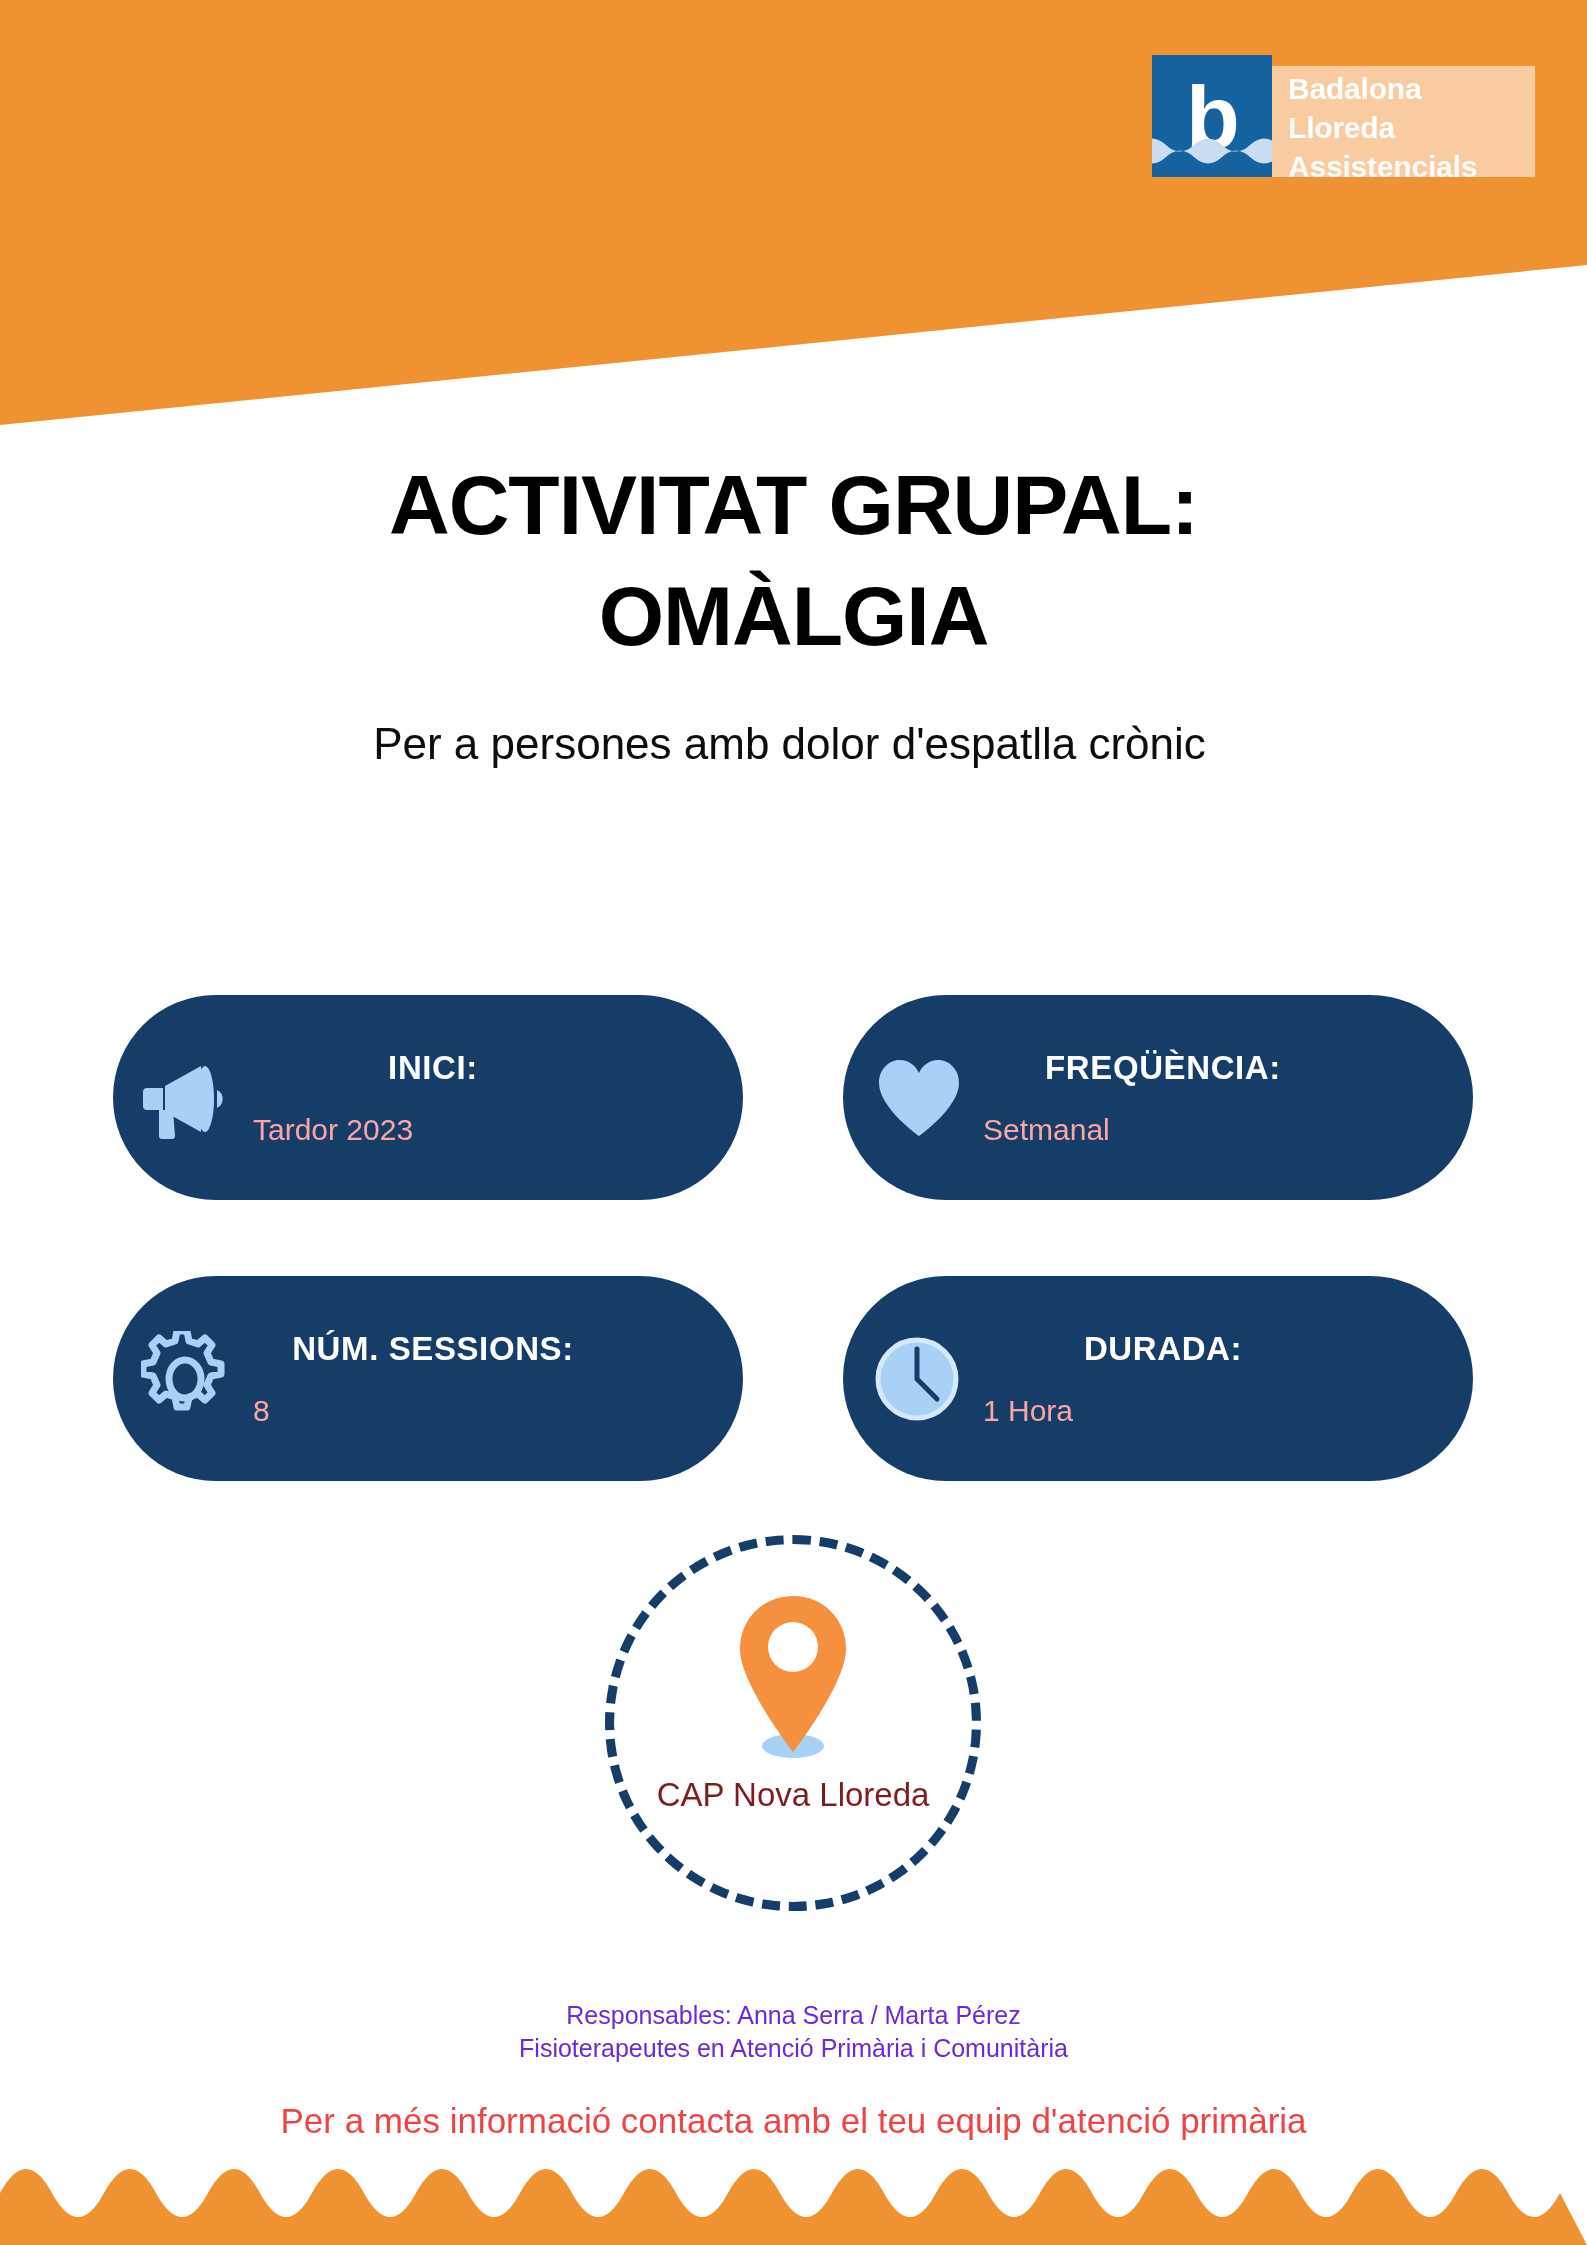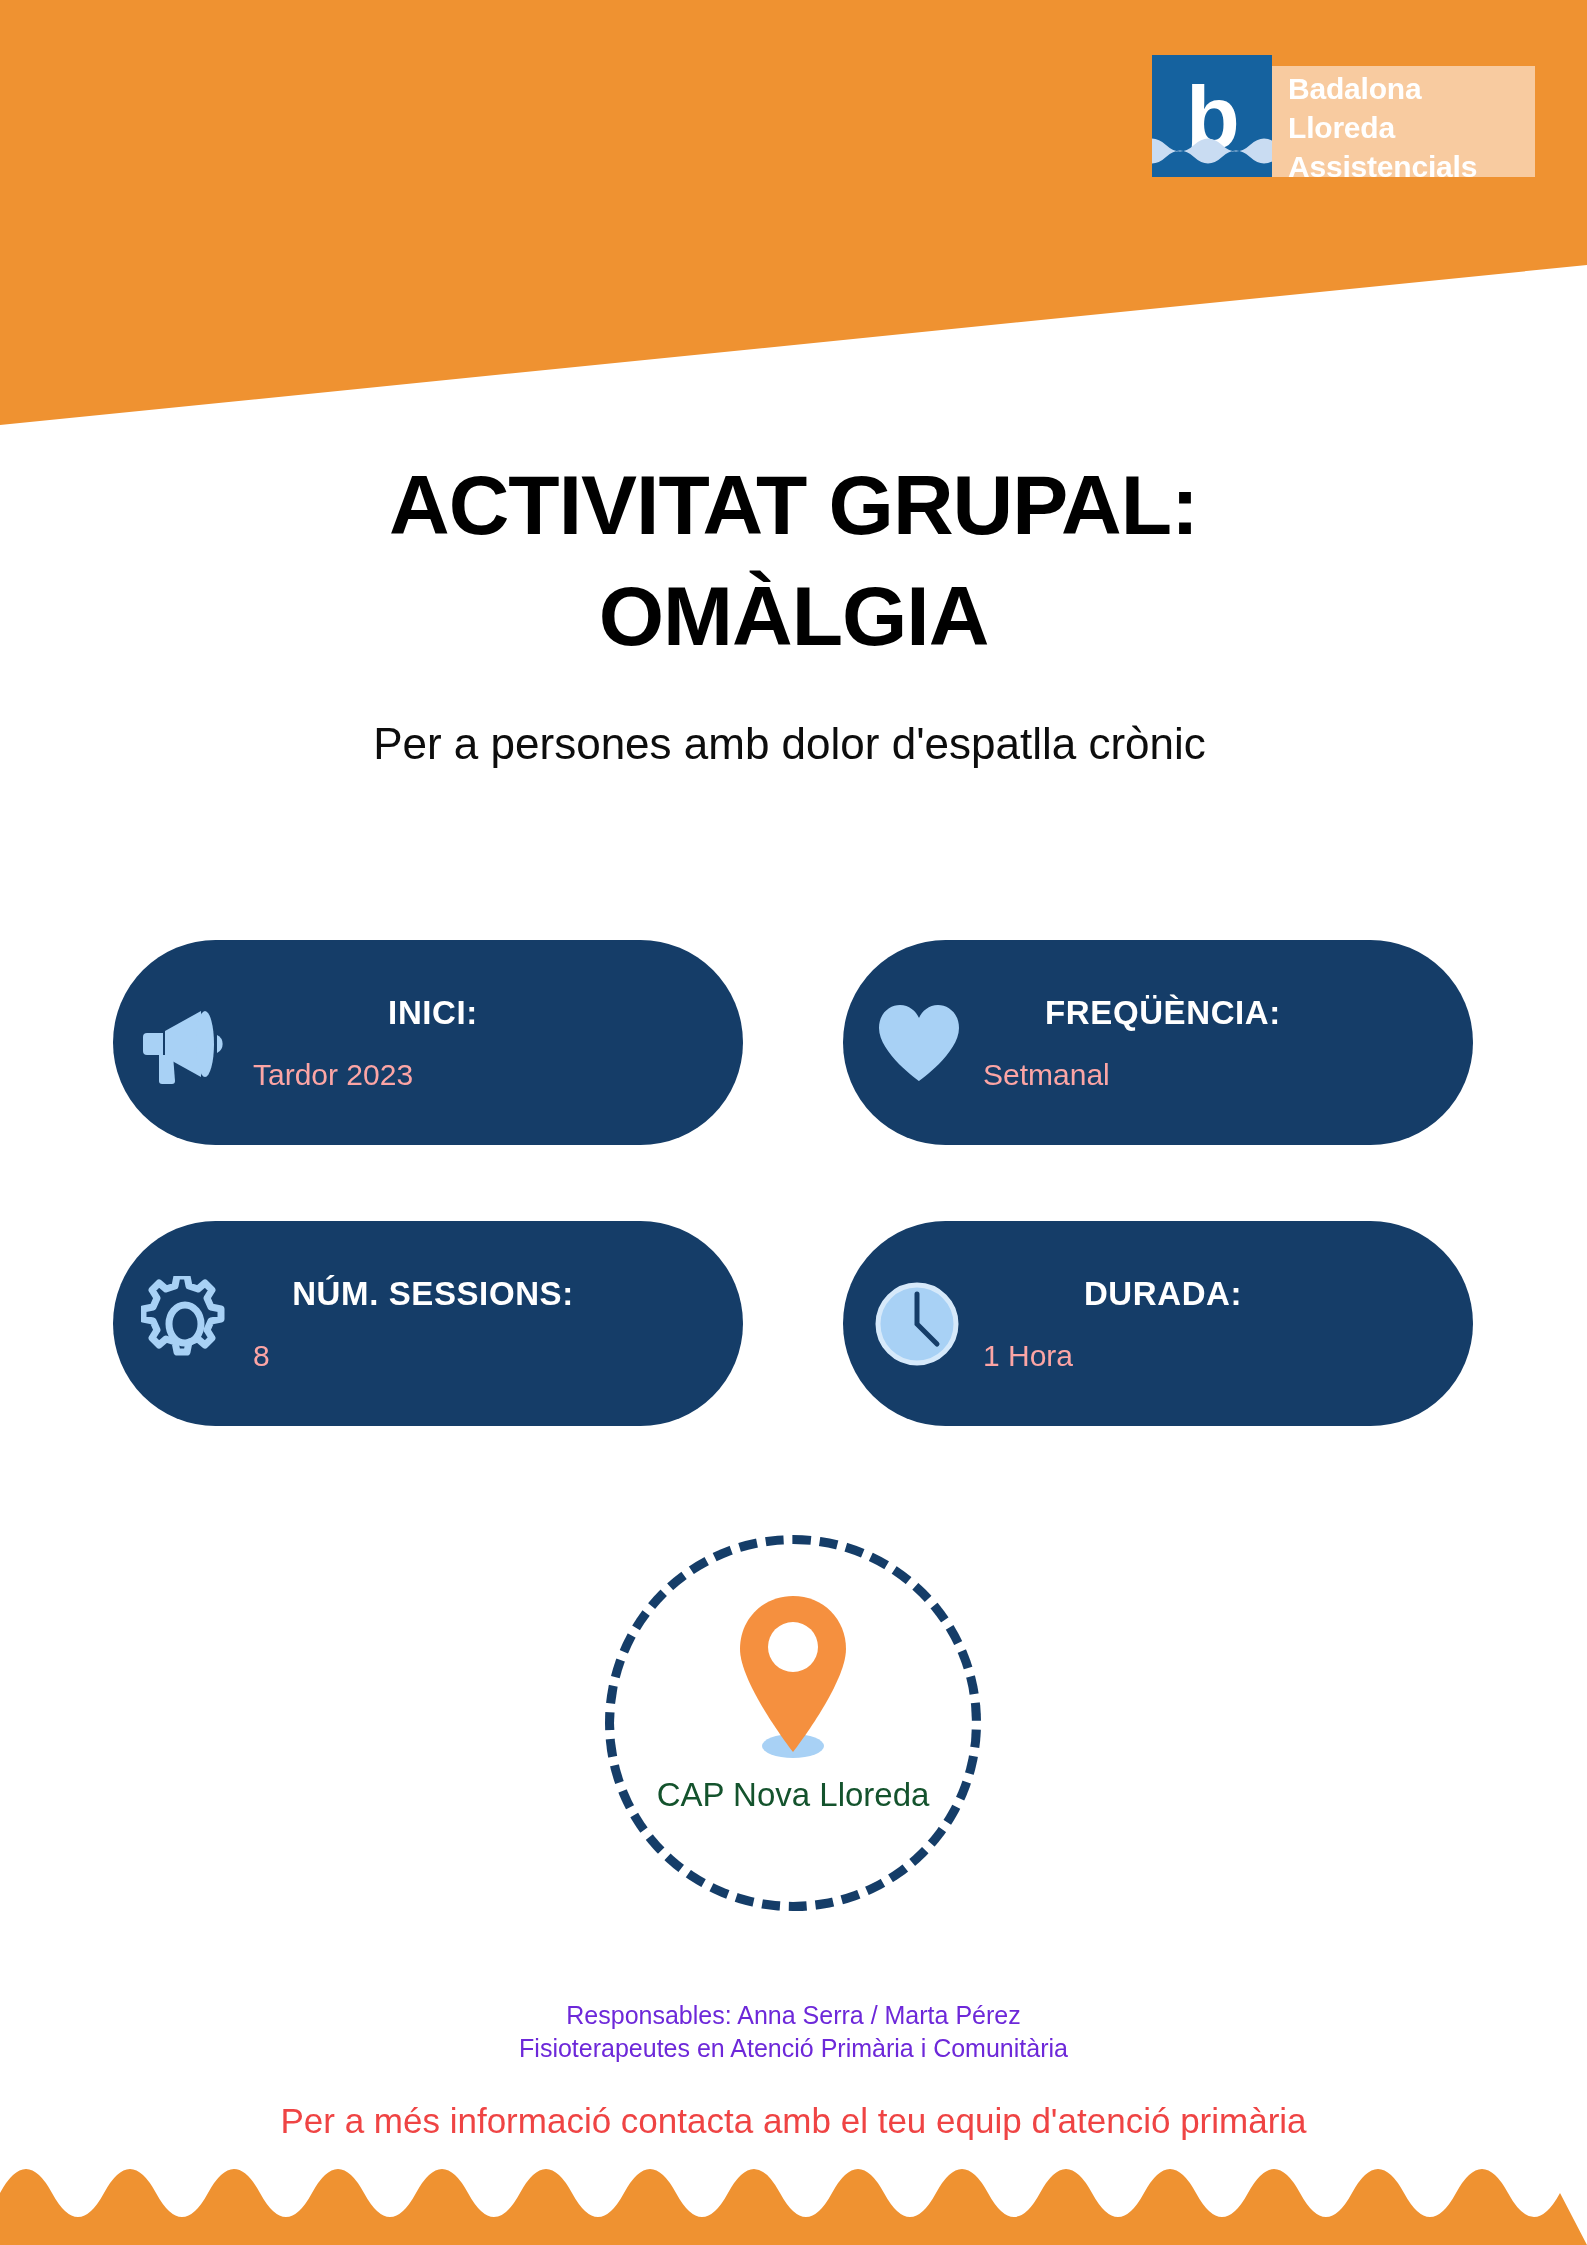--- a/index.html
+++ b/index.html
@@ -84,21 +84,21 @@
   .poster-subtitle {
     margin: 44px 8px 0 0;
     font-size: 44px;
     color: #0d0d0d;
     line-height: 1.25;
   }
 
   
   .cards {
     position: absolute;
-    left: 113px; top: 940px;
+    left: 113px; top: 995px;
     width: 1360px;
     display: grid;
     grid-template-columns: 630px 630px;
     grid-column-gap: 100px;
     grid-row-gap: 76px;
     z-index: 2;
   }
   .card {
     position: relative;
     height: 205px;
@@ -163,21 +163,21 @@
     width: 122px;
     height: 170px;
   }
   .pin svg { display:block; width:100%; height:100%; }
   .location-name {
     position: absolute;
     left: 0; right: 0;
     top: 232px;
     text-align: center;
     font-size: 33px;
-    color: #14532d;
+    color: #7f1d1d;
     white-space: nowrap;
   }
 
   
   .footer {
     position: absolute;
     left: 0; top: 1995px;
     width: 1587px;
     text-align: center;
     z-index: 2;

